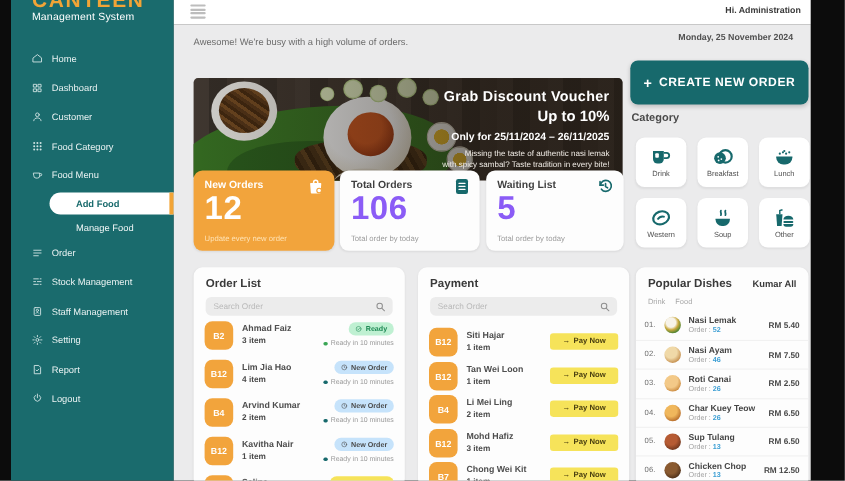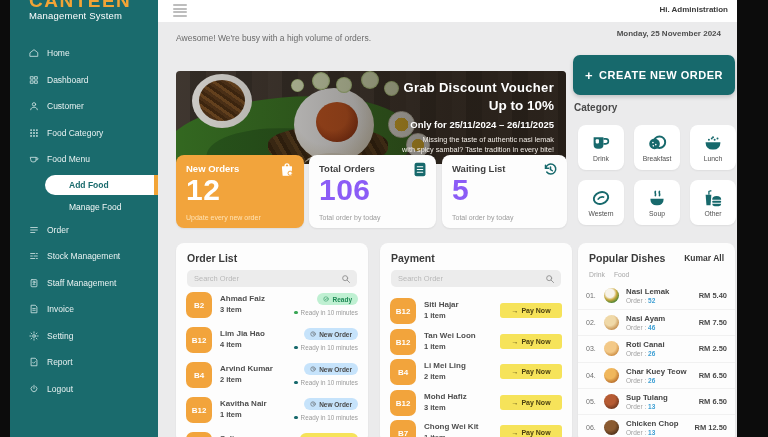--- a/index.html
+++ b/index.html
@@ -170,27 +170,20 @@
         </svg>
       <span>Stock Management</span>
     </div>
     <div class="menu-item">
       <svg viewBox="0 0 24 24">
           <rect x="5" y="4" width="14" height="17" rx="2"></rect>
           <circle cx="12" cy="10" r="2.5"></circle>
           <path d="M9 16c1-2 5-2 6 0"></path>
         </svg>
       <span>Staff Management</span>
-    </div>
-    <div class="menu-item">
-      <svg viewBox="0 0 24 24">
-          <path d="M6 3h9l4 4v14H6z"></path>
-          <path d="M9 11h6M9 15h6"></path>
-        </svg>
-      <span>Invoice</span>
     </div>
     <div class="menu-item">
       <svg viewBox="0 0 24 24">
           <circle cx="12" cy="12" r="3.2"></circle>
           <path d="M12 2v3M12 19v3M2 12h3M19 12h3M4.9 4.9l2.1 2.1M17 17l2.1 2.1M19.1 4.9 17 7M7 17l-2.1 2.1"></path>
         </svg>
       <span>Setting</span>
     </div>
     <div class="menu-item">
       <svg viewBox="0 0 24 24">

